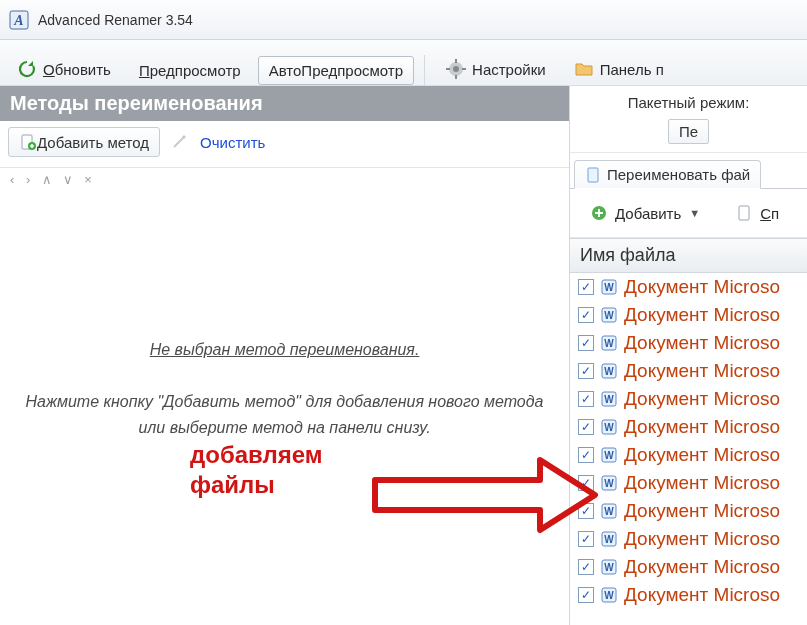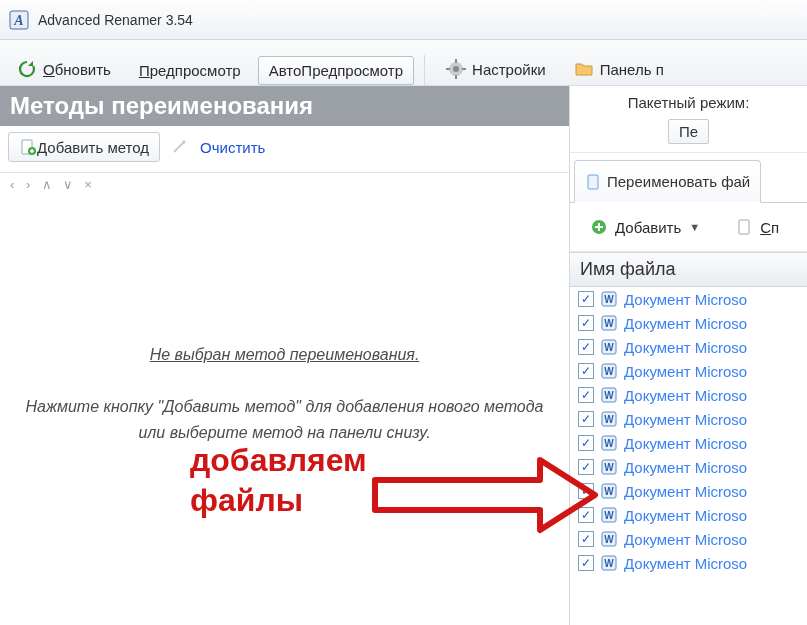--- a/index.html
+++ b/index.html
@@ -60,21 +60,21 @@
     width:570px;
     border-right:1px solid #d3d8de;
     display:flex;
     flex-direction:column;
     position:relative;
     overflow:hidden;
   }
   .methods-header {
     background:#9aa0a6;
     color:#fff;
-    font-size:24px;
+    font-size:20px;
     font-weight:bold;
     padding:6px 10px;
   }
   .methods-toolbar {
     display:flex;
     align-items:center;
     gap:10px;
     padding:6px 8px 10px 8px;
     border-bottom:1px solid #e1e4e8;
   }
@@ -119,21 +119,21 @@
     padding:3px 10px;
     border-radius:2px;
   }
   .tabstrip { padding:6px 4px 0 4px; border-bottom:1px solid #c9ced4;}
   .tab {
     display:inline-flex; align-items:flex-end; gap:6px;
     border:1px solid #c9ced4;
     border-bottom:1px solid #fff;
     background:linear-gradient(#fff,#f6f8fb);
     border-radius:4px 4px 0 0;
-    padding:12px 10px;
+    padding:5px 10px;
     position:relative; top:1px;
   }
   .file-toolbar { display:flex; align-items:flex-end; gap:12px; padding:8px; border-bottom:1px solid #e5e8ec;}
   .col-header {
     background:linear-gradient(#fafbfc,#e9edf1);
     border:1px solid #d2d7dd;
     border-left:none;border-right:none;
     padding:6px 10px;
     font-size:18px;
     color:#333;
@@ -146,31 +146,31 @@
   }
   .chk {
     width:16px;height:16px;
     border:1px solid #7f9db9;
     background:#fff;
     display:inline-flex;align-items:center;justify-content:center;
     font-size:12px;color:#2157c9;
   }
   .chk.checked::after{content:"✓";}
   .doc-icon {width:18px;height:18px;display:inline-flex;align-items:center;justify-content:center;}
-  .file-name { color:#3b82f6; font-size:15px;}
+  .file-name { color:#c2410c; font-size:19px;}
   .annotation {
     position:absolute;
     left:190px; top:440px;
     z-index:50;
     pointer-events:none;
   }
   .annotation .atext {
     color:#d11414;
     font-weight:bold;
-    font-size:32px;
+    font-size:24px;
     line-height:1.25;
     font-family: Arial, sans-serif;
   }
   .annotation svg { position:absolute; left:180px; top:10px; }
   .mi svg, .doc-icon svg, .rp-row svg {display:block}
   .dropdown-caret { font-size:11px; color:#555; margin-left:2px;}
 </style>
 </head>
 <body>
 

